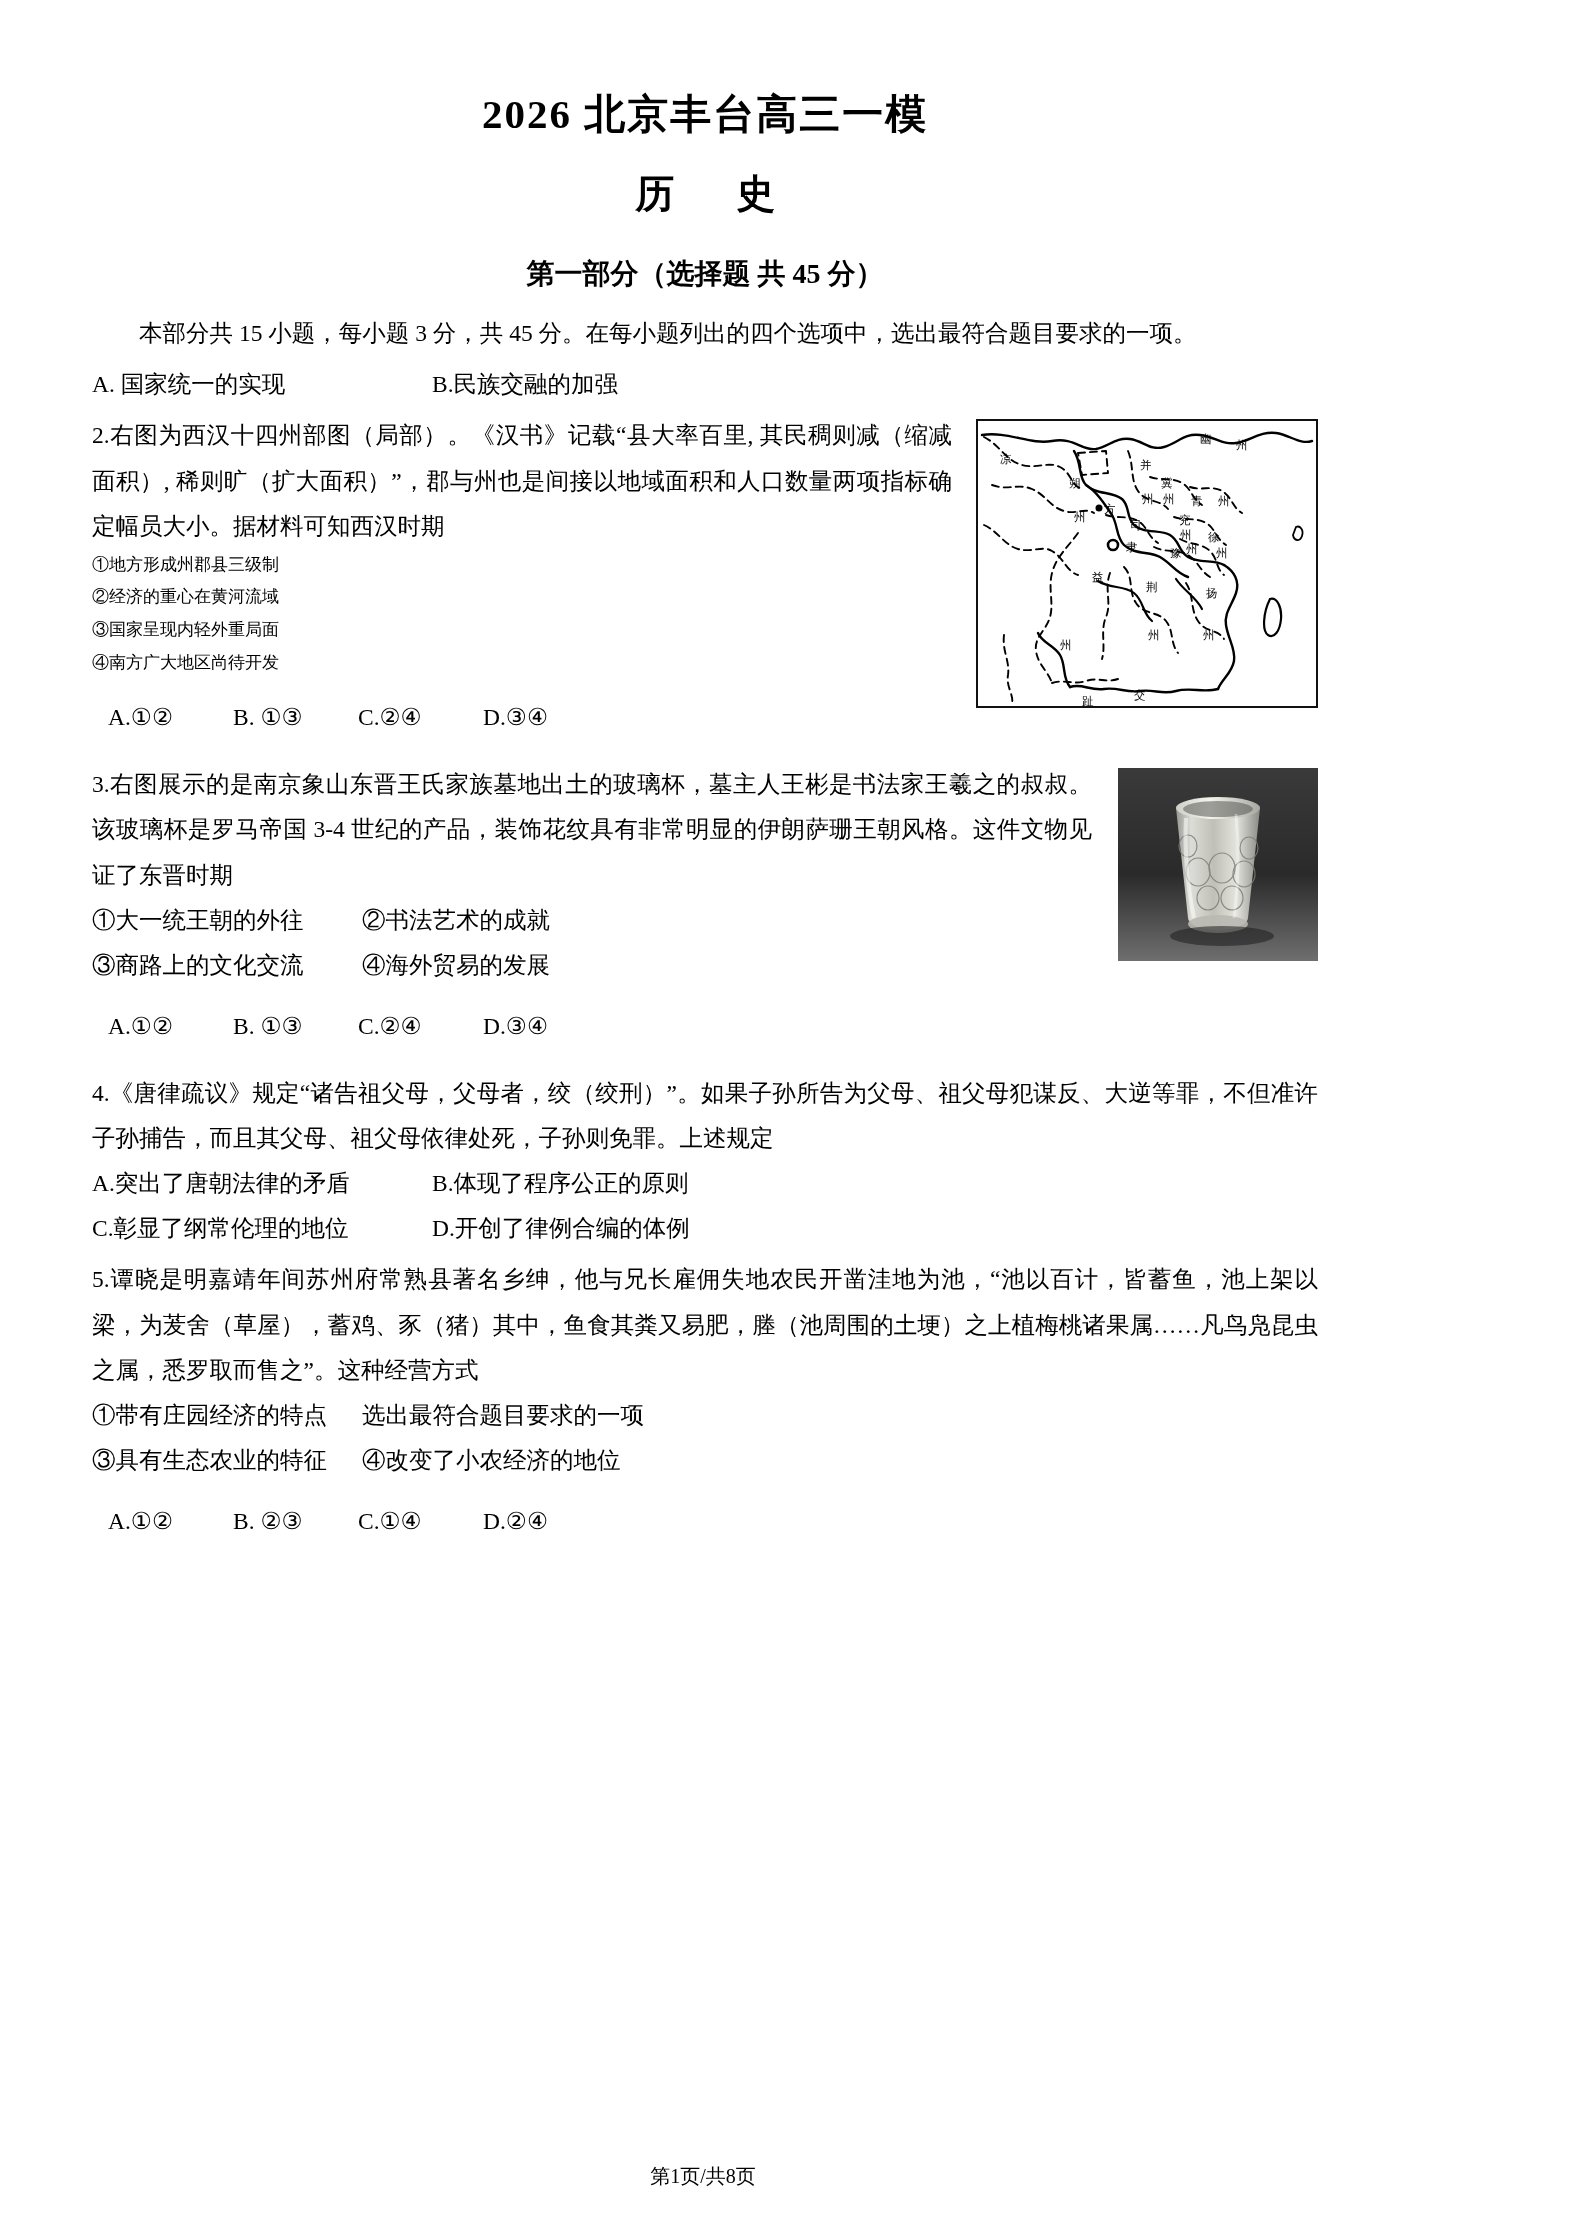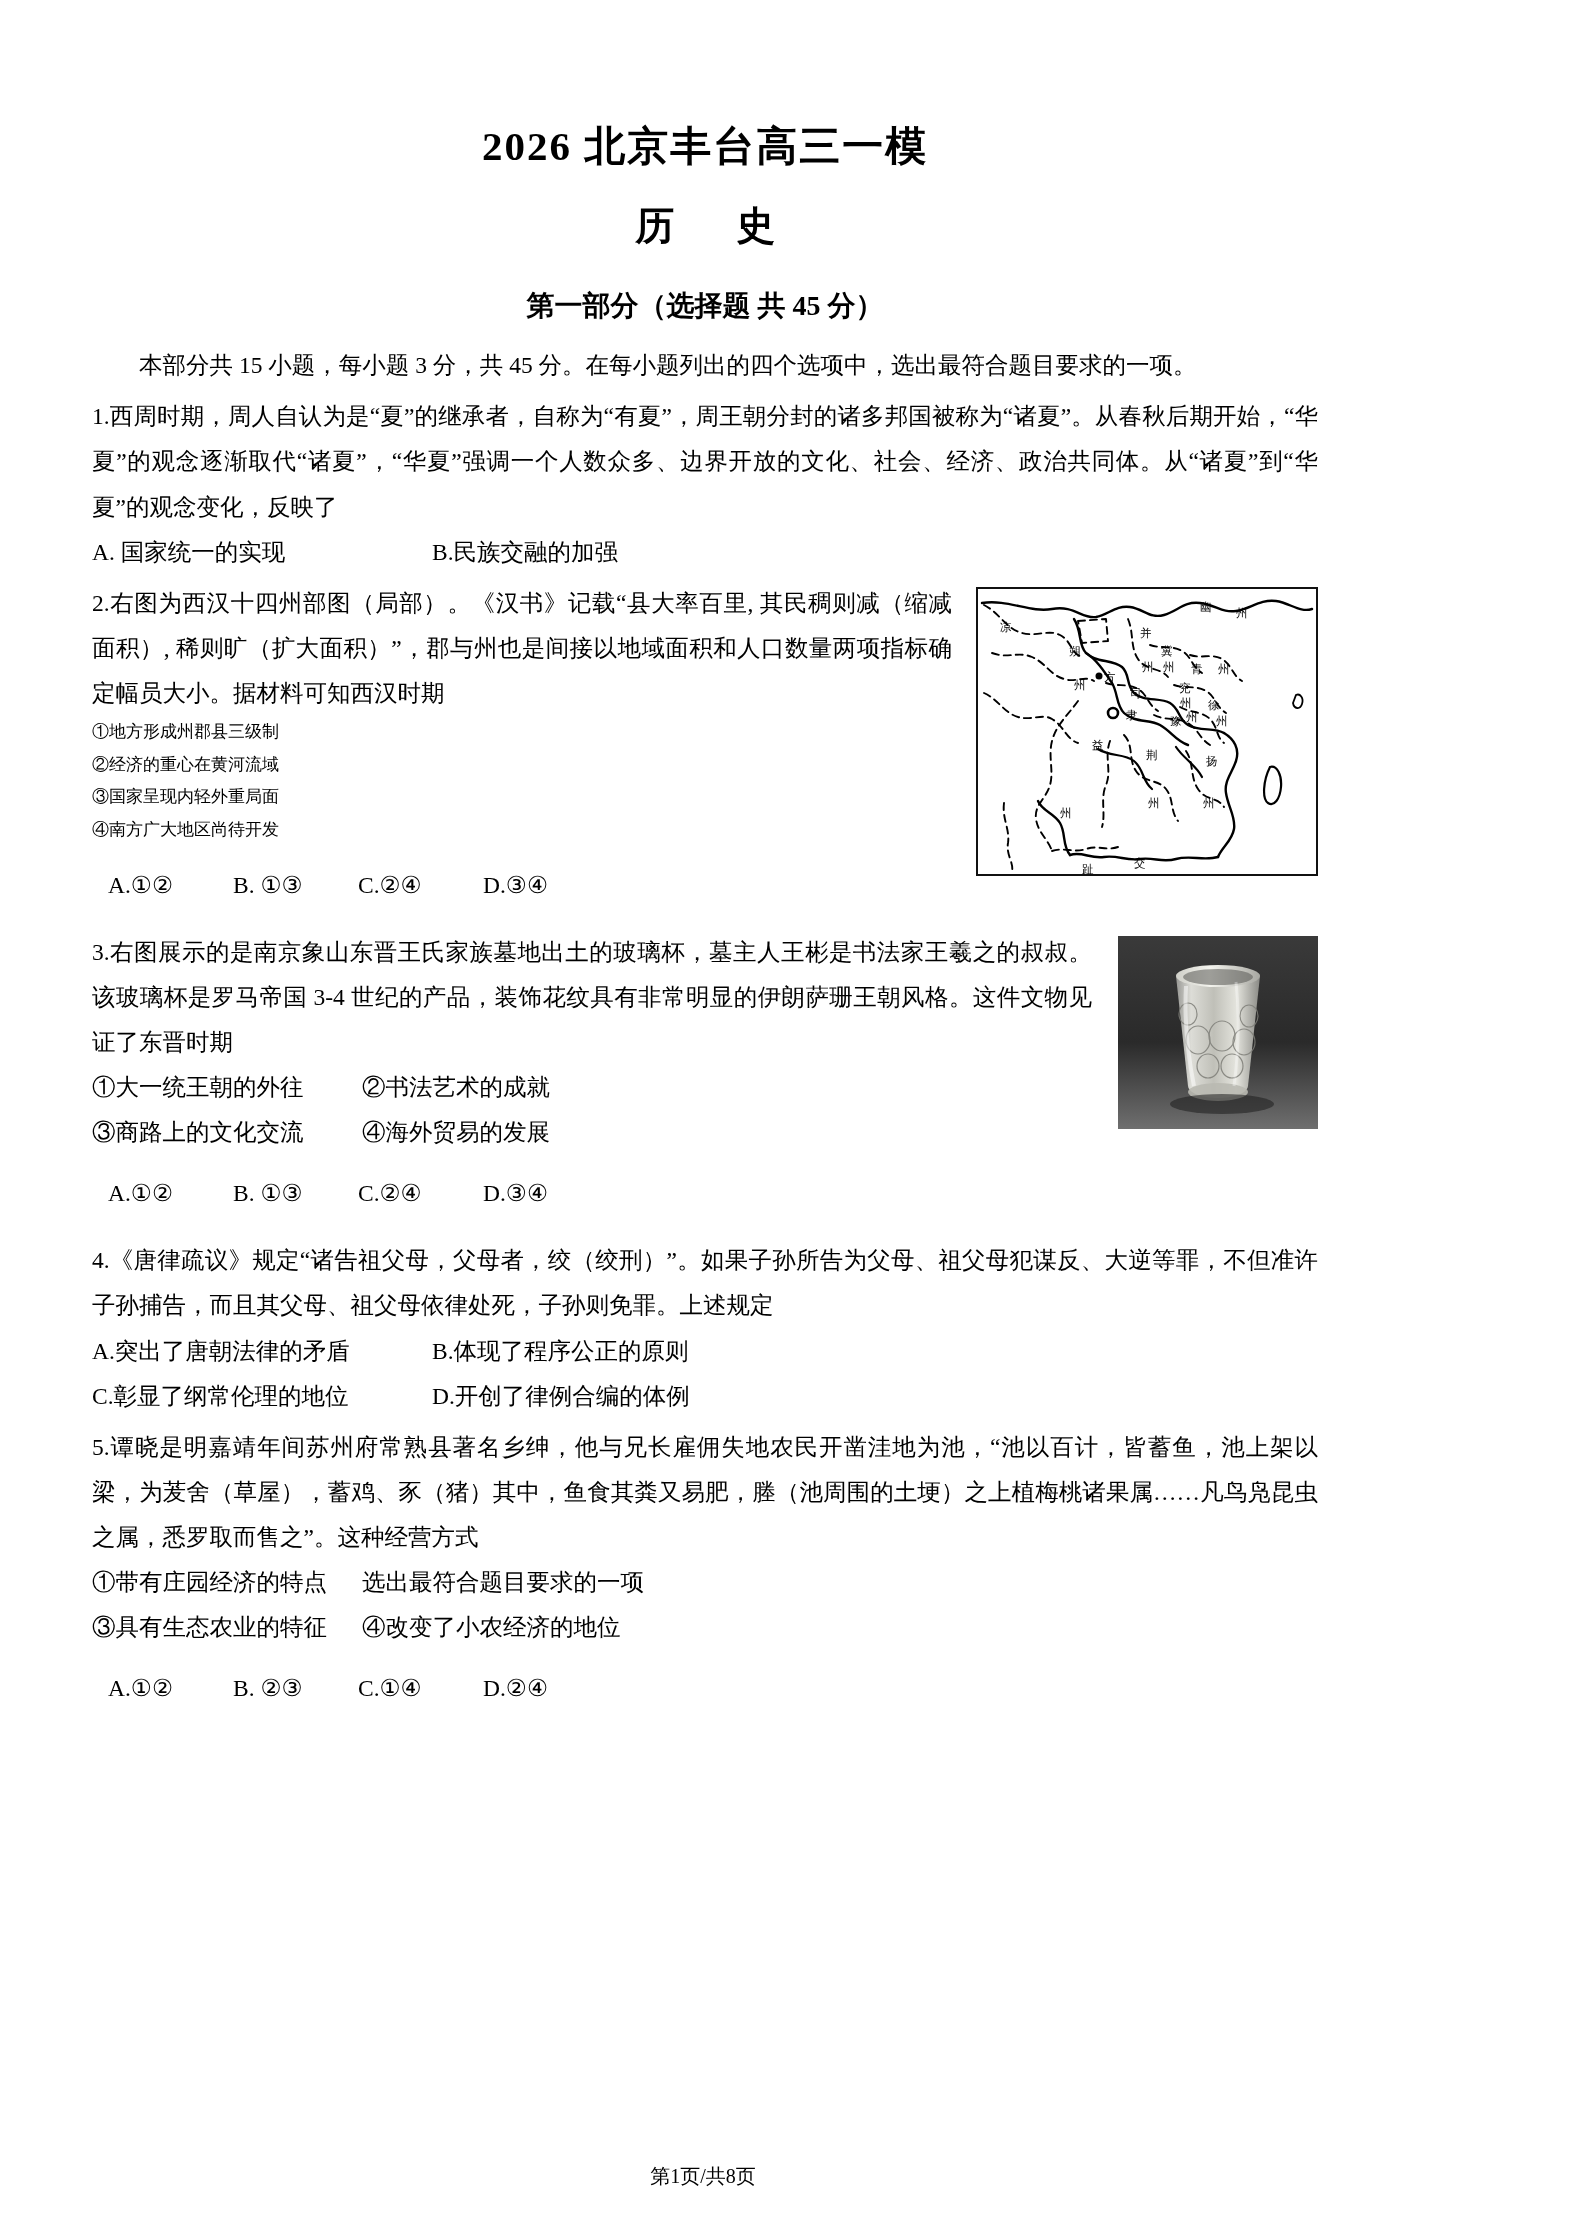--- a/index.html
+++ b/index.html
@@ -10,21 +10,21 @@
   body {
     font-family: "Liberation Serif", "DejaVu Serif", serif;
     color: #000000;
   }
   .page {
     position: relative;
     width: 1406px;
     height: 2234px;
     background: #ffffff;
     box-sizing: border-box;
-    padding: 94px 88px 0 92px;
+    padding: 62px 88px 0 92px;
     overflow: hidden;
   }
 
   
   .doc-title {
     text-align: center;
     font-size: 41px;
     font-weight: bold;
     letter-spacing: 2px;
     margin: 26px 0 0 0;
@@ -147,21 +147,20 @@
   <div class="doc-title">2026 北京丰台高三一模</div>
   <div class="doc-subject">历    史</div>
 
   <div class="part-header">
     <span>第一部分</span><span class="part-paren">（选择题 共 45 分）</span>
   </div>
 
   <div class="instruction">本部分共 15 小题，每小题 3 分，共 45 分。在每小题列出的四个选项中，选出最符合题目要求的一项。</div>
 
   <div class="q-block">
-    <div class="q-stem">1.西周时期，周人自认为是“夏”的继承者，自称为“有夏”，周王朝分封的诸多邦国被称为“诸夏”。从春秋后期开始，“华夏”的观念逐渐取代“诸夏”，“华夏”强调一个人数众多、边界开放的文化、社会、经济、政治共同体。从“诸夏”到“华夏”的观念变化，反映了</div>
     <div class="opt-row">
       <span class="w-half-a">A. 国家统一的实现</span>
       <span class="w-half-b">B.民族交融的加强</span>
     </div>
   </div>
 
   <div class="q-block clearfix q2-wrap">
 
     <div class="fig-map">
       <svg viewBox="0 0 338 285" xmlns="http://www.w3.org/2000/svg">

